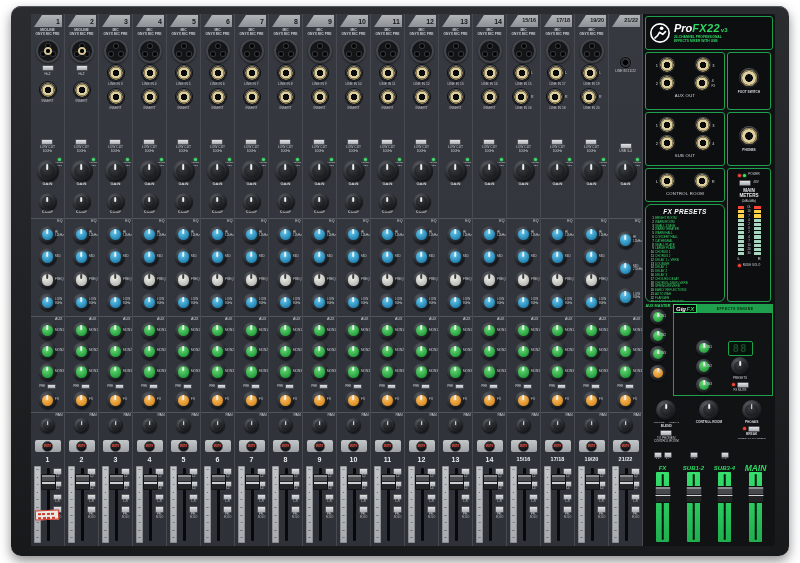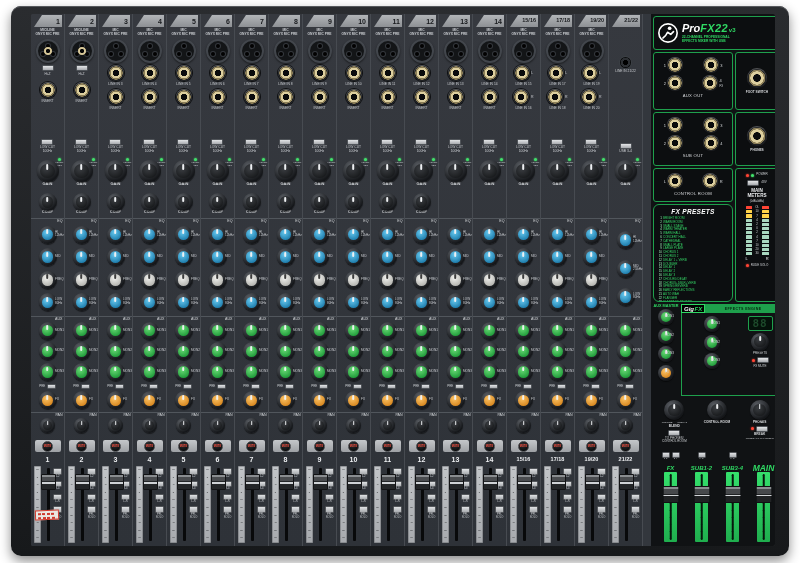--- a/index.html
+++ b/index.html
@@ -3,21 +3,21 @@
 <meta charset="utf-8">
 <style>
   * { box-sizing:border-box; margin:0; padding:0; }
   html,body { width:800px; height:563px; background:#fff; overflow:hidden;
               font-family:"Liberation Sans", sans-serif; }
   .photo { position:relative; width:800px; height:563px; background:#fff; }
   .mixer { position:absolute; left:11px; top:6px; width:778px; height:550px;
            background:linear-gradient(#2a2c2f,#17191b); border-radius:10px;
            box-shadow:0 5px 12px rgba(0,0,0,.45), inset 0 1px 0 #56595d; }
   .panel { position:absolute; left:20px; top:8px; width:744px; height:532px;
-           background:#33373d; display:flex; overflow:hidden; border-radius:2px;gap:8px; }
+           background:#33373d; display:flex; overflow:hidden; border-radius:2px; }
   .channels { display:flex; position:relative; flex:none; }
   .strip { width:34px; border-right:1px solid #474b51; display:flex; flex-direction:column;
            background:linear-gradient(#36393f,#2e3238); position:relative; }
   .tab { height:12px; margin:1px 2px 1px 3px; background:linear-gradient(#b2b5b8,#8d9094);
          clip-path:polygon(0 100%,8px 0,100% 0,100% 100%); font-size:7px; font-weight:bold;
          color:#17191c; display:flex; align-items:center; justify-content:flex-end;
          padding-right:2px; line-height:1; flex:none; }
   .tab.sm { font-size:5.5px; }
   .sec-in { height:128px; display:flex; flex-direction:column; align-items:center; gap:2px; padding-top:1px; }
   .lbl { font-size:3.3px; line-height:1.2; color:#c9ccd0; text-align:center; }
@@ -143,21 +143,21 @@
   .auxmaster { width:26px; display:flex; flex-direction:column; align-items:center; flex:none; }
   .amtitle { font-size:3.8px; font-weight:bold; color:#2fd863; text-align:center; line-height:1.15; }
   .amknobs { display:flex; flex-direction:column; gap:2.5px; margin-top:1px; }
   .gigright { flex:1; display:flex; flex-direction:column; }
   .gigbar { display:flex; align-items:stretch; height:9px; flex:none; }
   .giglogo { background:#000; border:1px solid #2fd863; color:#fff; font-style:italic; font-weight:bold;
              font-size:6px; display:flex; align-items:center; padding:0 2px; line-height:1; }
   .giglogo b { color:#2fd863; margin-left:.5px; font-style:italic; }
   .banner { flex:1; background:#1ea04c; color:#05270f; font-size:3.6px; font-weight:bold;
             display:flex; align-items:center; justify-content:center; letter-spacing:.4px; }
-  .gigbox { flex:1; border:1px solid #1ea04c; border-top:none; display:flex; padding:3px 2px 2px; gap:2px; }
+  .gigbox { flex:1; border:1px solid #1ea04c; border-top:none; display:flex; padding:3px 14px 2px; gap:2px;align-items:flex-end; }
   .gigknobs { display:flex; flex-direction:column; gap:2.5px; flex:1; align-items:center; }
   .gigctl { width:36px; display:flex; flex-direction:column; align-items:center; gap:1.5px; }
   .seg7 { width:25px; height:15px; background:#04120a; border:1px solid #1ea04c; border-radius:2px;
           color:#1d4b2b; font-family:"DejaVu Sans Mono", monospace; font-weight:bold; font-size:11px;
           line-height:13px; text-align:center; letter-spacing:1px; }
   .fxmute { display:flex; align-items:center; gap:2px; }
   .monrow { height:52px; flex:none; display:flex; justify-content:space-around; padding-top:2px; }
   .kcol { display:flex; flex-direction:column; align-items:center; gap:1px; width:40px; }
   .blendlbls { display:flex; gap:5px; font-size:2.5px; color:#cfd2d5; }
   .micro2 { font-size:3.2px; font-weight:bold; color:#dadcdf; text-align:center; line-height:1.15; }

